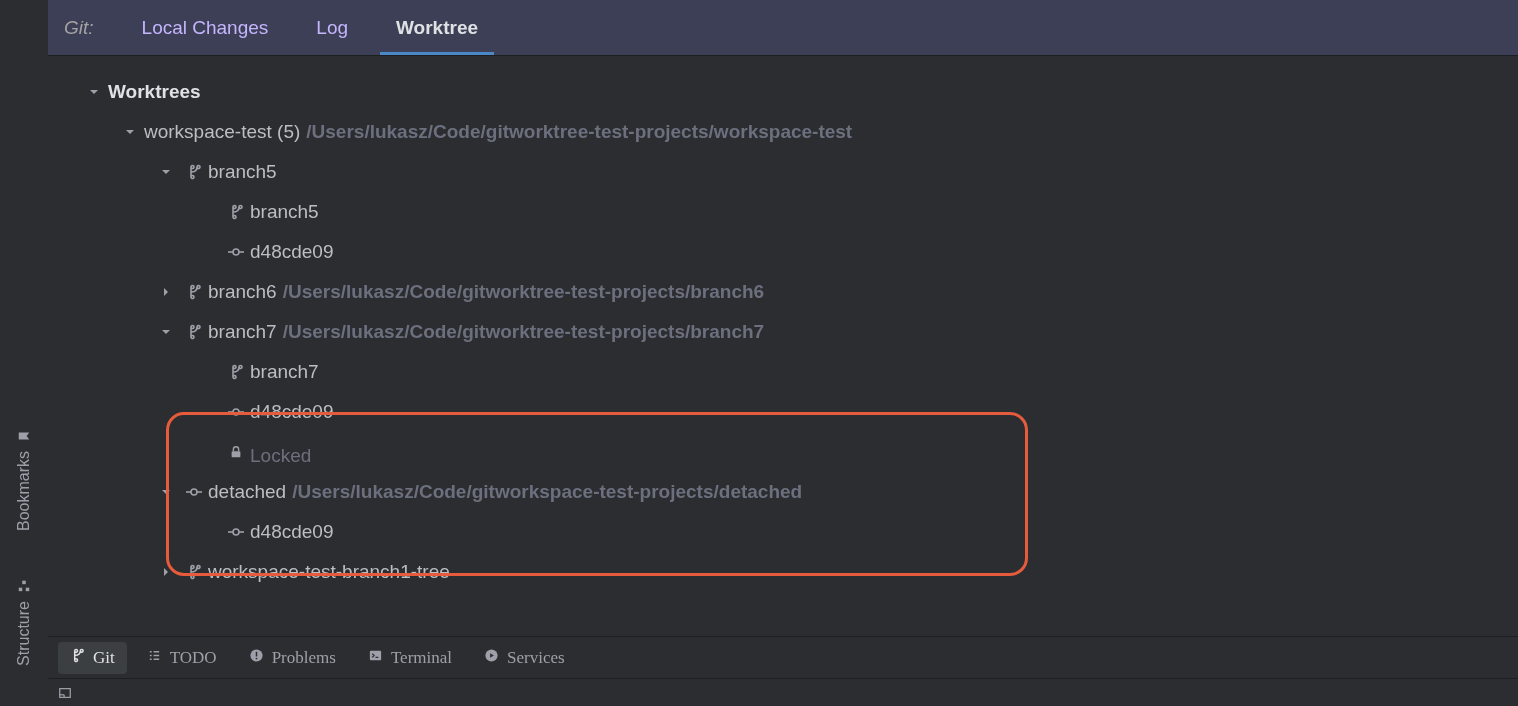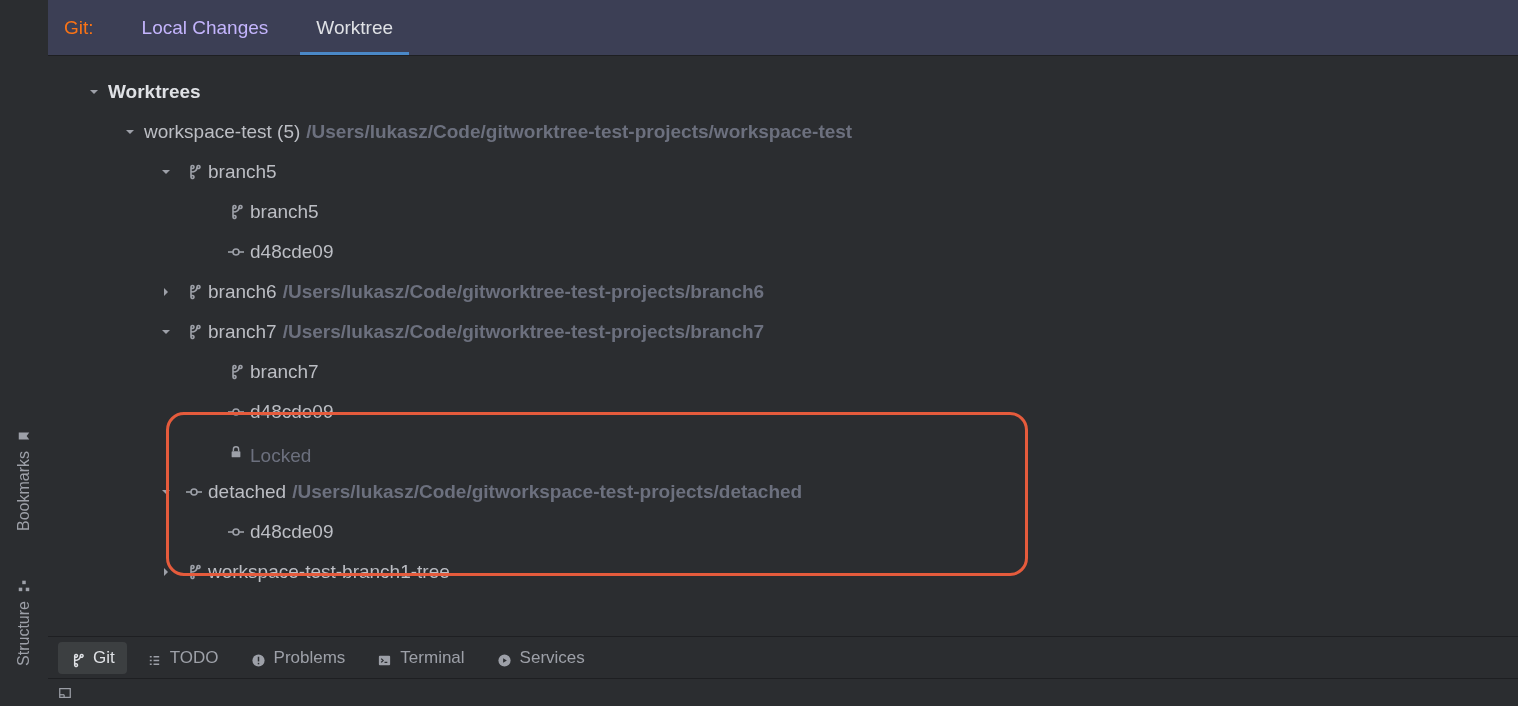--- a/index.html
+++ b/index.html
@@ -3,41 +3,41 @@
 <meta charset="utf-8">
 <style>
   * { box-sizing: border-box; margin: 0; padding: 0; }
   html, body { width: 1518px; height: 706px; background: #2b2d30; color: #bcbec4; font-family: -apple-system, "Segoe UI", sans-serif; font-size: 19px; overflow: hidden; }
   .root { display: flex; width: 100%; height: 100%; }
   .side-rail { width: 48px; background: #2b2d30; display: flex; flex-direction: column; justify-content: flex-end; align-items: center; padding-bottom: 8px; }
   .side-tab { writing-mode: vertical-rl; transform: rotate(180deg); color: #9da0a8; font-size: 16px; padding: 12px 4px; display: flex; align-items: center; gap: 8px; cursor: pointer; }
   .side-tab svg { transform: rotate(90deg); }
   .main { flex: 1; display: flex; flex-direction: column; height: 100%; }
   .top-tabs { height: 56px; background: #3c3f55; display: flex; align-items: center; padding: 0 16px; gap: 0; border-bottom: 1px solid #1e1f22; }
-  .top-tabs .label { color: #f97316; margin-right: 24px; }
+  .top-tabs .label { color: #a3a3a3; margin-right: 24px; font-style: italic; }
   .top-tab { color: #c4b5fd; padding: 0 24px; height: 100%; display: flex; align-items: center; cursor: pointer; position: relative; }
-  .top-tab.active { color: #dfe1e5; }
+  .top-tab.active { color: #dfe1e5; font-weight: bold; }
   .top-tab.active::after { content: ""; position: absolute; bottom: 0; left: 8px; right: 8px; height: 3px; background: #4a88c7; }
   .content { flex: 1; background: #2b2d30; padding: 16px 0 0 0; overflow: auto; }
   .tree-row { display: flex; align-items: center; height: 40px; white-space: nowrap; }
   .indent-0 { padding-left: 32px; }
   .indent-1 { padding-left: 68px; }
   .indent-2 { padding-left: 104px; }
   .indent-3 { padding-left: 174px; }
   .chevron { width: 28px; display: inline-flex; justify-content: center; align-items: center; color: #9da0a8; }
   .icon { width: 28px; display: inline-flex; justify-content: center; align-items: center; color: #9da0a8; }
   .row-label { color: #bcbec4; }
   .row-label.bold { font-weight: 600; color: #dfe1e5; }
   .row-count { color: #bcbec4; }
   .row-path { color: #6c707e; margin-left: 6px; font-weight: bold; }
   .row-grey { color: #6c707e; margin-top: 8px; }
   .highlight-box { border: 3px solid #e55b3c; border-radius: 18px; position: absolute; left: 118px; top: 356px; width: 862px; height: 164px; pointer-events: none; }
   .content-wrap { position: relative; }
   .bottom-bar { height: 42px; background: #2b2d30; border-top: 1px solid #1e1f22; display: flex; align-items: center; padding: 0 10px; gap: 8px; }
-  .bottom-tab { display: flex; align-items: flex-end; gap: 8px; padding: 6px 12px; color: #9da0a8; cursor: pointer; border-radius: 4px; font-size: 17px; }
+  .bottom-tab { display: flex; align-items: flex-start; gap: 8px; padding: 6px 12px; color: #9da0a8; cursor: pointer; border-radius: 4px; font-size: 17px; font-family: Liberation Serif, serif; }
   .bottom-tab.active { background: #3c3f41; color: #dfe1e5; }
   .status-bar { height: 28px; background: #2b2d30; border-top: 1px solid #1e1f22; display: flex; align-items: center; padding: 0 10px; }
   svg { display: block; }
 </style>
 </head>
 <body>
 
 <div class="root">
   <div class="side-rail">
     <div class="side-tab">
@@ -57,20 +57,23 @@
     </div>
     <div style="height:20px"></div>
   </div>
 
   <div class="main">
     <div class="top-tabs">
       <span class="label">Git:</span>
       <div class="top-tab">
           <span>Local Changes</span>
         </div>
+      <div class="top-tab">
+          <span>Log</span>
+        </div>
       <div class="top-tab active">
           <span>Worktree</span>
         </div>
     </div>
 
     <div class="content content-wrap">
 
       <div class="tree-row indent-0">
         <span class="chevron">
             <svg width="12" height="12" viewBox="0 0 12 12">

